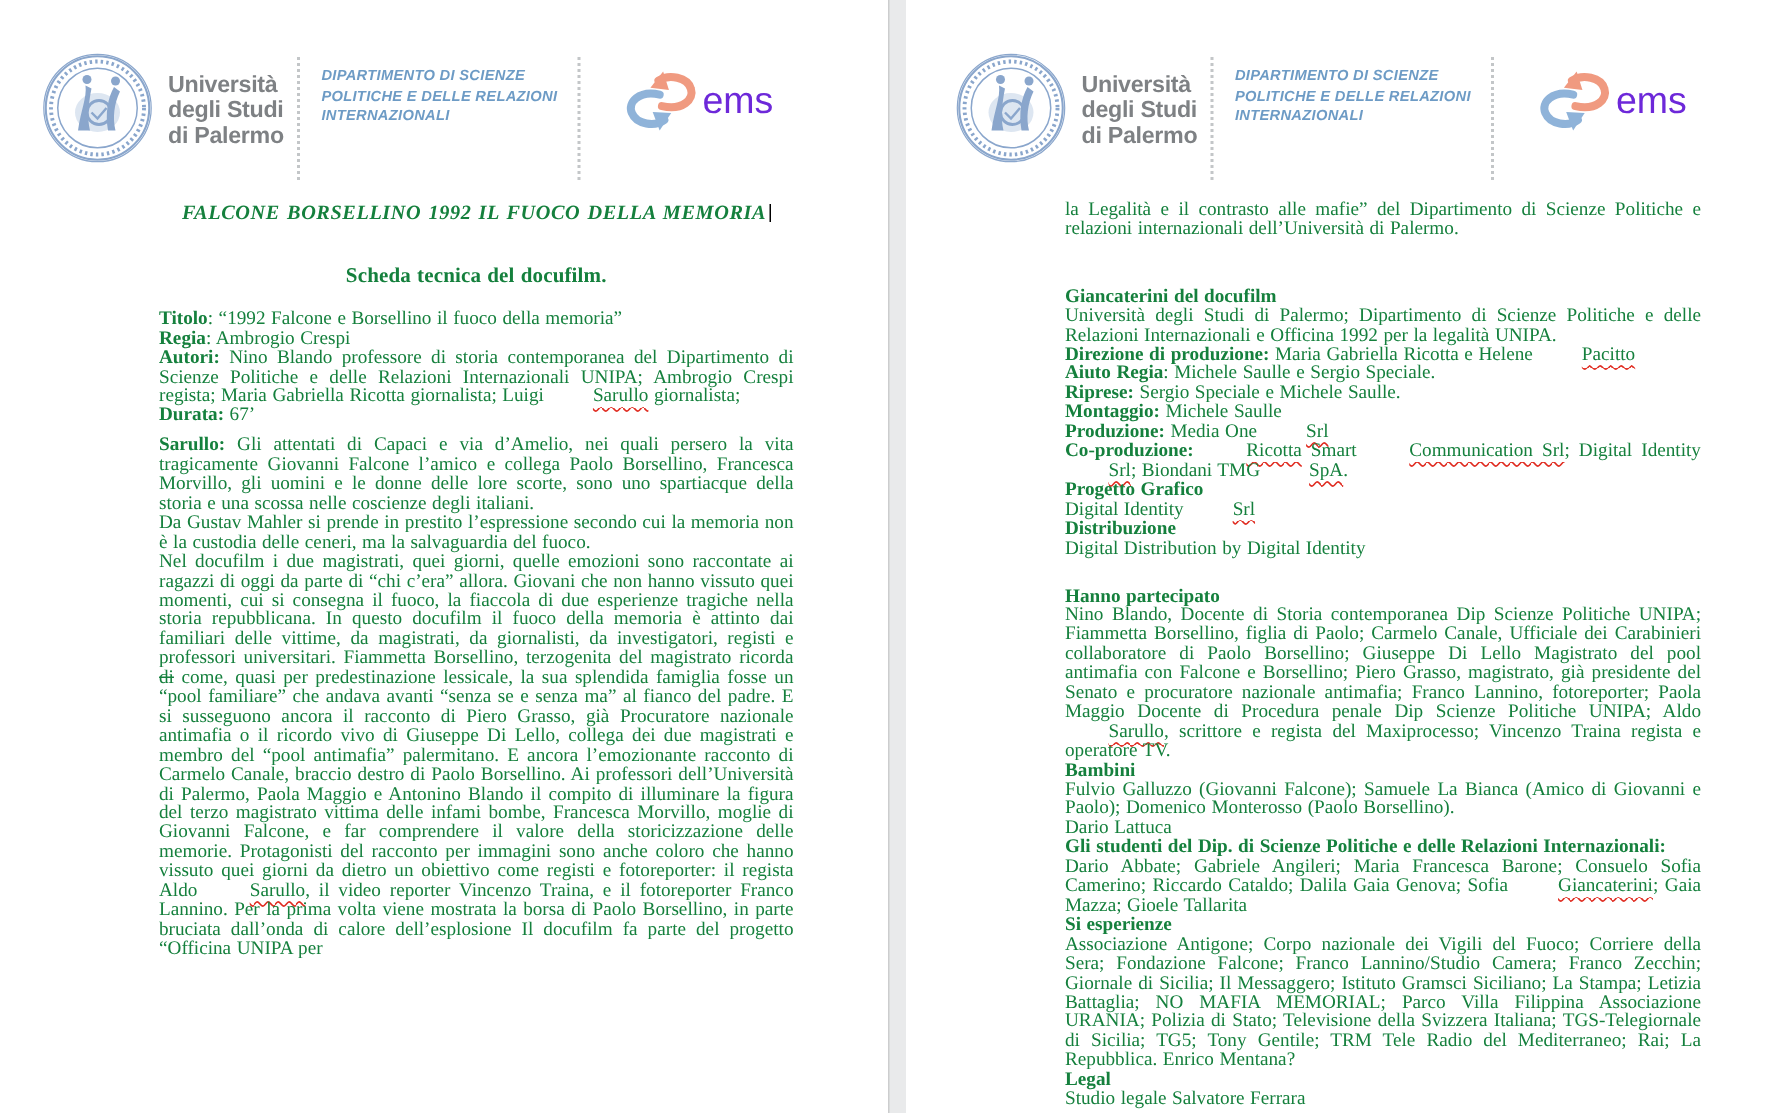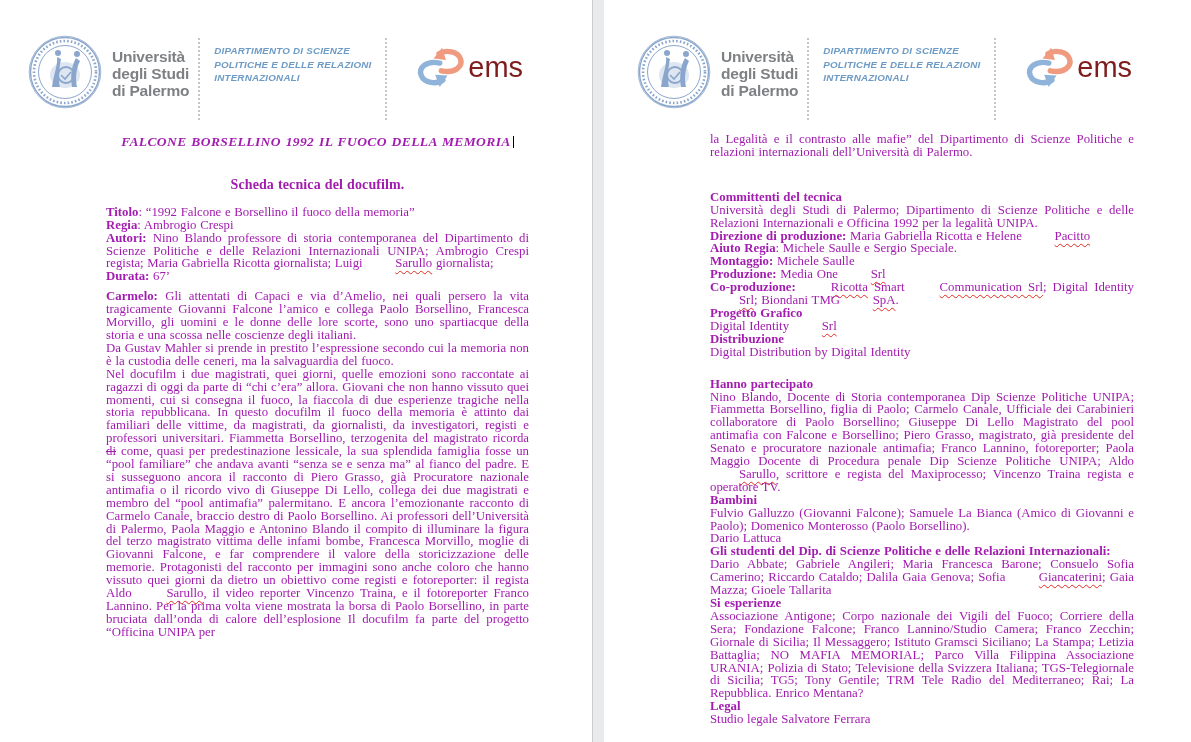--- a/index.html
+++ b/index.html
@@ -19,26 +19,26 @@
   .seal{width:74px;height:74px;flex:0 0 auto;}
   .wordmark{margin-left:10px;margin-top:13px;font-family:"Liberation Sans",sans-serif;
             font-weight:bold;font-size:15.5px;line-height:17px;color:#7e8184;letter-spacing:-0.2px;}
   .vdiv{width:0;border-left:2px dotted #c3c6c8;height:82px;margin-top:3px;}
   .vdiv.d1{margin-left:9px;}
   .dept{margin-left:14px;margin-top:9px;width:158px;font-family:"Liberation Sans",sans-serif;
         font-weight:bold;font-size:9.8px;line-height:13.5px;color:#6d9bc5;letter-spacing:0.2px;font-style:italic;}
   .vdiv.d2{margin-left:13px;}
   .ems{margin-left:25px;margin-top:5px;display:flex;align-items:center;}
   .ems svg{width:54px;height:60px;}
-  .ems-text{font-family:"Liberation Sans",sans-serif;font-size:29px;color:#7f1d1d;
+  .ems-text{font-family:"Liberation Sans",sans-serif;font-size:25px;color:#6d28d9;
             margin-left:2px;margin-top:-6px;}
 
   
   .doc-col{position:absolute;width:423px;font-size:12.8px;line-height:12.9px;
-           color:#a21caf;word-spacing:0.5px;}
+           color:#15803d;word-spacing:0.5px;}
   #col-left{left:106px;top:130px;}
   #col-right{left:106px;top:133px;width:424px;}
   .blk{margin:0;padding:0;text-align:center;}
   .blk-p{text-align:justify;}
   .blk-line{text-align:left;}
   .blk-title{text-align:center;font-weight:bold;font-style:italic;font-size:13.5px;
              letter-spacing:0.4px;word-spacing:1px;}
   .blk-h{font-weight:bold;font-size:14px;letter-spacing:0.1px;}
   .gap{width:100%;}
   .seg-b{font-weight:bold;}
@@ -93,21 +93,21 @@
       <div class="gap" style="height: 6px;"></div>
       <div class="blk blk-title"><span>FALCONE BORSELLINO 1992 IL FUOCO DELLA MEMORIA</span><span class="caret"></span></div>
       <div class="gap" style="height: 30px;"></div>
       <div class="blk blk-h"><span>Scheda tecnica del docufilm.</span></div>
       <div class="gap" style="height: 14px;"></div>
       <div class="blk blk-line"><span class="seg-b">Titolo</span><span>: “1992 Falcone e Borsellino il fuoco della memoria”</span></div>
       <div class="blk blk-line"><span class="seg-b">Regia</span><span>: Ambrogio Crespi</span></div>
       <div class="blk blk-p"><span class="seg-b">Autori:</span><span> Nino Blando professore di storia contemporanea del Dipartimento di Scienze Politiche e delle Relazioni Internazionali UNIPA; Ambrogio Crespi regista; Maria Gabriella Ricotta giornalista; Luigi </span><span class="seg-sq">Sarullo</span><span> giornalista;</span></div>
       <div class="blk blk-line"><span class="seg-b">Durata:</span><span> 67’</span></div>
       <div class="gap" style="height: 7px;"></div>
-      <div class="blk blk-p"><span class="seg-b">Carmelo:</span><span> Gli attentati di Capaci e via d’Amelio, nei quali persero la vita tragicamente Giovanni Falcone l’amico e collega Paolo Borsellino, Francesca Morvillo, gli uomini e le donne delle lore scorte, sono uno spartiacque della storia e una scossa nelle coscienze degli italiani.</span></div>
+      <div class="blk blk-p"><span class="seg-b">Sarullo:</span><span> Gli attentati di Capaci e via d’Amelio, nei quali persero la vita tragicamente Giovanni Falcone l’amico e collega Paolo Borsellino, Francesca Morvillo, gli uomini e le donne delle lore scorte, sono uno spartiacque della storia e una scossa nelle coscienze degli italiani.</span></div>
       <div class="blk blk-p"><span>Da Gustav Mahler si prende in prestito l’espressione secondo cui la memoria non è la custodia delle ceneri, ma la salvaguardia del fuoco.</span></div>
       <div class="blk blk-p"><span>Nel docufilm i due magistrati, quei giorni, quelle emozioni sono raccontate ai ragazzi di oggi da parte di “chi c’era” allora. Giovani che non hanno vissuto quei momenti, cui si consegna il fuoco, la fiaccola di due esperienze tragiche nella storia repubblicana. In questo docufilm il fuoco della memoria è attinto dai familiari delle vittime, da magistrati, da giornalisti, da investigatori, registi e professori universitari. Fiammetta Borsellino, terzogenita del magistrato ricorda </span><span class="seg-st">di</span><span> come, quasi per predestinazione lessicale, la sua splendida famiglia fosse un “pool familiare” che andava avanti “senza se e senza ma” al fianco del padre. E si susseguono ancora il racconto di Piero Grasso, già Procuratore nazionale antimafia o il ricordo vivo di Giuseppe Di Lello, collega dei due magistrati e membro del “pool antimafia” palermitano. E ancora l’emozionante racconto di Carmelo Canale, braccio destro di Paolo Borsellino. Ai professori dell’Università di Palermo, Paola Maggio e Antonino Blando il compito di illuminare la figura del terzo magistrato vittima delle infami bombe, Francesca Morvillo, moglie di Giovanni Falcone, e far comprendere il valore della storicizzazione delle memorie. Protagonisti del racconto per immagini sono anche coloro che hanno vissuto quei giorni da dietro un obiettivo come registi e fotoreporter: il regista Aldo </span><span class="seg-sq">Sarullo</span><span>, il video reporter Vincenzo Traina, e il fotoreporter Franco Lannino. Per la prima volta viene mostrata la borsa di Paolo Borsellino, in parte bruciata dall’onda di calore dell’esplosione Il docufilm fa parte del progetto “Officina UNIPA per</span></div>
     </div>
 </div>
 
 <div class="page-gap"></div>
 
 <div class="page" id="page-right">
   <div class="hdr">
     <svg class="seal" viewBox="0 0 74 74">
@@ -141,24 +141,25 @@
         <polygon points="39,6 28,20 44,22" fill="#f09a80"></polygon>
         <path d="M36 26 C18 22 8 33 12 42 C16 52 32 54 40 48" fill="none" stroke="#8fb3d9" stroke-width="7" stroke-linecap="round"></path>
         <polygon points="36,57 46,42 30,41" fill="#8fb3d9"></polygon>
       </svg>
       <span class="ems-text">ems</span>
     </div>
   </div>
   <div class="doc-col" id="col-right">
       <div class="blk blk-p"><span>la Legalità e il contrasto alle mafie” del Dipartimento di Scienze Politiche e relazioni internazionali dell’Università di Palermo.</span></div>
       <div class="gap" style="height: 32px;"></div>
-      <div class="blk blk-line"><span class="seg-b">Committenti del tecnica</span></div>
+      <div class="blk blk-line"><span class="seg-b">Giancaterini del docufilm</span></div>
       <div class="blk blk-p"><span>Università degli Studi di Palermo; Dipartimento di Scienze Politiche e delle Relazioni Internazionali e Officina 1992 per la legalità UNIPA.</span></div>
       <div class="blk blk-line"><span class="seg-b">Direzione di produzione:</span><span> Maria Gabriella Ricotta e Helene </span><span class="seg-sq">Pacitto</span></div>
       <div class="blk blk-line"><span class="seg-b">Aiuto Regia</span><span>: Michele Saulle e Sergio Speciale.</span></div>
+      <div class="blk blk-line"><span class="seg-b">Riprese:</span><span> Sergio Speciale e Michele Saulle.</span></div>
       <div class="blk blk-line"><span class="seg-b">Montaggio:</span><span> Michele Saulle</span></div>
       <div class="blk blk-line"><span class="seg-b">Produzione:</span><span> Media One </span><span class="seg-sq">Srl</span></div>
       <div class="blk blk-p"><span class="seg-b">Co-produzione:</span><span> </span><span class="seg-sq">Ricotta</span><span> Smart </span><span class="seg-sq">Communication Srl</span><span>; Digital Identity </span><span class="seg-sq">Srl</span><span>; Biondani TMG </span><span class="seg-sq">SpA</span><span>.</span></div>
       <div class="blk blk-line"><span class="seg-b">Progetto Grafico</span></div>
       <div class="blk blk-line"><span>Digital Identity </span><span class="seg-sq">Srl</span></div>
       <div class="blk blk-line"><span class="seg-b">Distribuzione</span></div>
       <div class="blk blk-line"><span>Digital Distribution by Digital Identity</span></div>
       <div class="gap" style="height: 19px;"></div>
       <div class="blk blk-line"><span class="seg-b">Hanno partecipato</span></div>
       <div class="blk blk-p"><span>Nino Blando, Docente di Storia contemporanea Dip Scienze Politiche UNIPA; Fiammetta Borsellino, figlia di Paolo; Carmelo Canale, Ufficiale dei Carabinieri collaboratore di Paolo Borsellino; Giuseppe Di Lello Magistrato del pool antimafia con Falcone e Borsellino; Piero Grasso, magistrato, già presidente del Senato e procuratore nazionale antimafia; Franco Lannino, fotoreporter; Paola Maggio Docente di Procedura penale Dip Scienze Politiche UNIPA; Aldo </span><span class="seg-sq">Sarullo</span><span>, scrittore e regista del Maxiprocesso; Vincenzo Traina regista e operatore TV.</span></div>

